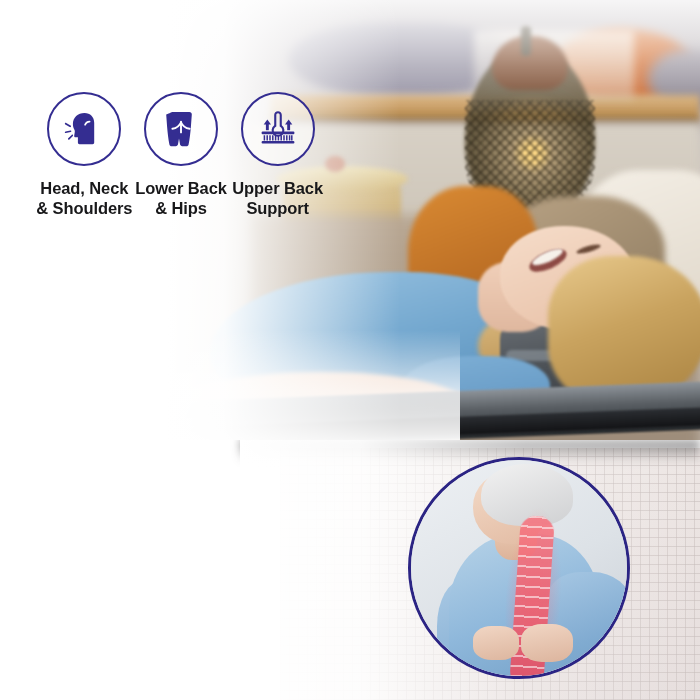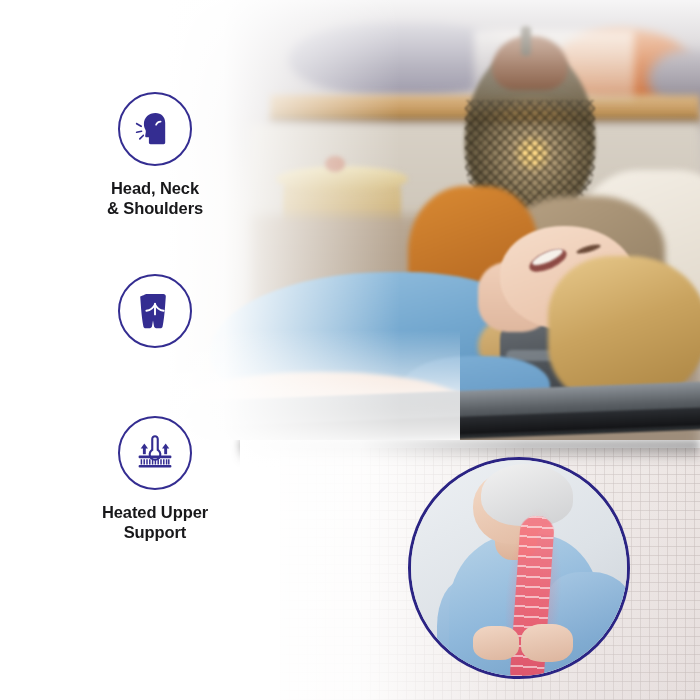--- a/index.html
+++ b/index.html
@@ -245,24 +245,24 @@
     pointer-events:none;
   }
   .fade-bottom-photo {
     position:absolute; left:0; top:330px; width:460px; height:122px;
     background:linear-gradient(180deg,rgba(255,255,255,0) 0%,rgba(255,255,255,.7) 50%,#fff 100%);
     pointer-events:none;
   }
 
   
   .features {
-    position:absolute; left:10px; top:92px;
+    position:absolute; left:36px; top:92px;
     width:290px;
     display:grid;
-    grid-template-columns:1fr;
+    grid-template-columns:1fr 1fr 1fr;
     grid-row-gap:56px;
     z-index:6;
   }
   .feature { text-align:center; }
   .feat-circle {
     width:74px; height:74px;
     margin:0 auto 12px auto;
     border:2px solid #342D91;
     border-radius:50%;
     background:rgba(255,255,255,.55);
@@ -464,40 +464,42 @@
       <div class="feat-circle">
         <svg width="42" height="44" viewBox="0 0 42 44" aria-hidden="true">
           <path fill="#342D91" d="M12.6 5h16.8c1.4 0 2.5 1.2 2.4 2.6l-.9 12.1c-.5 6.3-1.2 12-2.3 17.7-.2 1-1.1 1.8-2.2 1.8h-4.2c-1.1 0-2-.8-2.2-1.9l-1-5.9-1 5.9c-.2 1.1-1.1 1.9-2.2 1.9h-4.2c-1.1 0-2-.8-2.2-1.8-1.1-5.7-1.8-11.4-2.3-17.7l-.9-12.1C10.1 6.2 11.2 5 12.6 5z"></path>
           <g fill="none" stroke="#fff" stroke-width="1.9" stroke-linecap="round">
             <path d="M21 14.6v10.8"></path>
             <path d="M21 15.4c-1.6 3.6-4.6 5.8-8.6 6.4"></path>
             <path d="M21 15.4c1.6 3.6 4.6 5.8 8.6 6.4"></path>
           </g>
         </svg>
       </div>
+      <div class="feat-label">Lower Back
+&amp; Hips</div>
     </div>
 
     <div class="feature">
       <div class="feat-circle">
         <svg width="46" height="44" viewBox="0 0 46 44" aria-hidden="true">
           <g fill="#342D91">
             <path d="M23 4.2c-2.1 0-3.8 1.7-3.8 3.8v10.3a6.4 6.4 0 1 0 7.6 0V8c0-2.1-1.7-3.8-3.8-3.8zm0 2.1c1 0 1.7.8 1.7 1.7v11.4l.5.3a4.3 4.3 0 1 1-4.4 0l.5-.3V8c0-.9.7-1.7 1.7-1.7z"></path>
             <path d="M10.9 16.4h2.9v6.8h-2.9z"></path>
             <path d="M12.35 12.6 16 17.4H8.7z"></path>
             <path d="M32.2 16.4h2.9v6.8h-2.9z"></path>
             <path d="M33.65 12.6 37.3 17.4H30z"></path>
             <rect x="6.6" y="24.6" width="32.8" height="2.6" rx="1"></rect>
             <rect x="6.6" y="34" width="32.8" height="2.6" rx="1"></rect>
           </g>
           <g stroke="#342D91" stroke-width="1.5">
             <path d="M9.4 28.2v5.2M12.2 28.2v5.2M15 28.2v5.2M17.8 28.2v5.2M20.6 28.2v5.2M23.4 28.2v5.2M26.2 28.2v5.2M29 28.2v5.2M31.8 28.2v5.2M34.6 28.2v5.2M36.8 28.2v5.2"></path>
           </g>
         </svg>
       </div>
-      <div class="feat-label">Heated Upper
+      <div class="feat-label">Upper Back
 Support</div>
     </div>
 
   </div>
 
   <div class="bottom">
     <div class="waffle"></div>
     <div class="waffle-shadow"></div>
     <div class="waffle-fade"></div>
 

